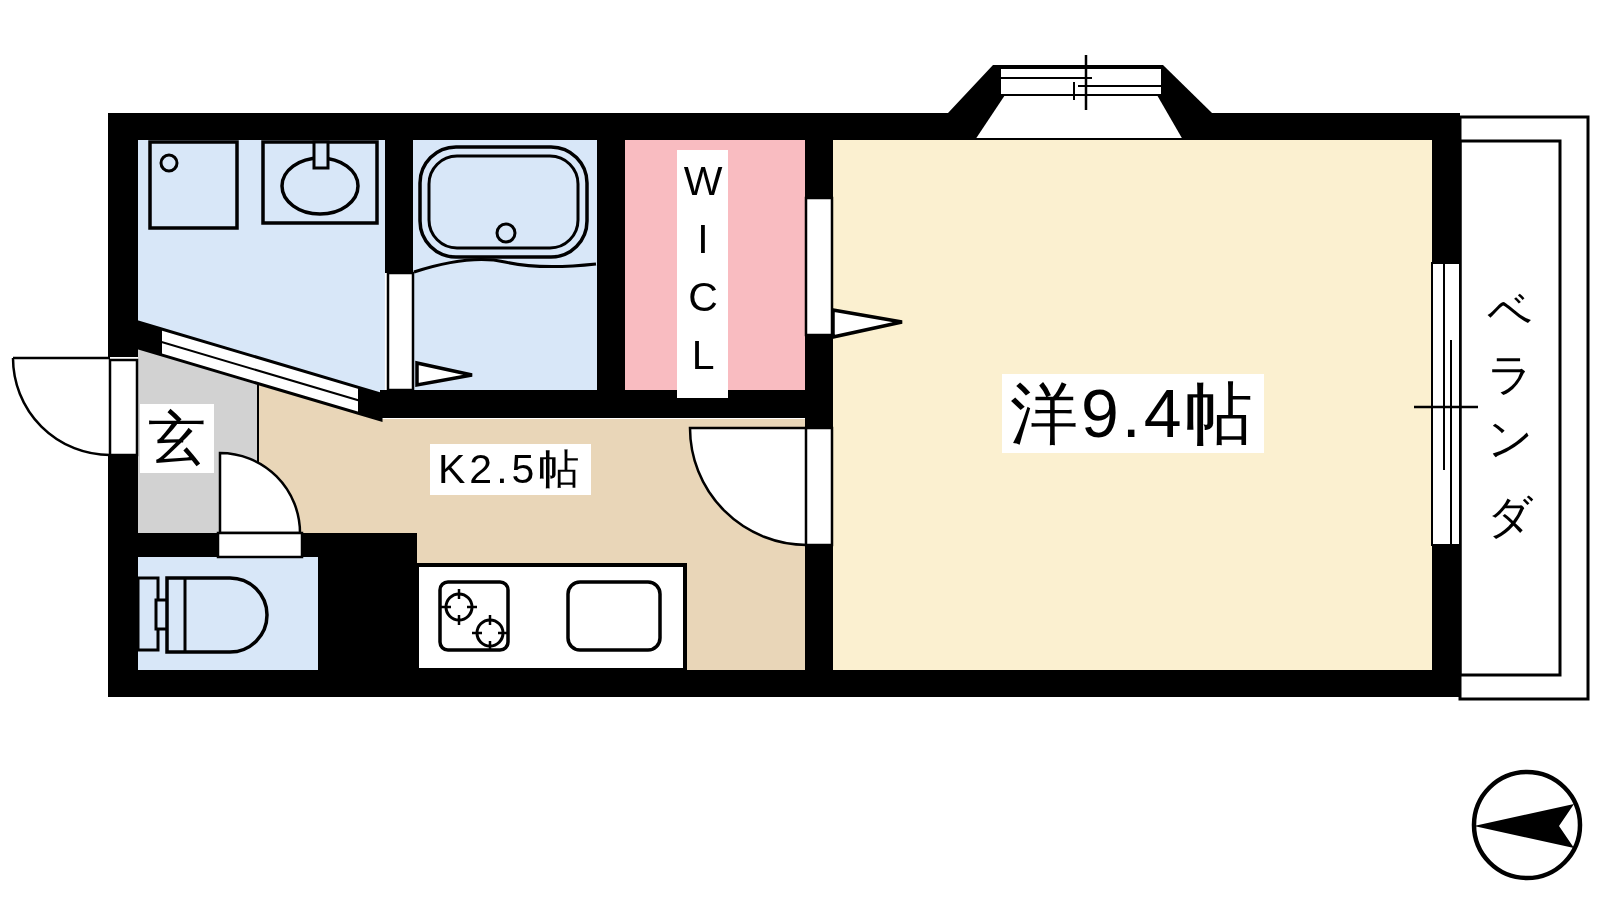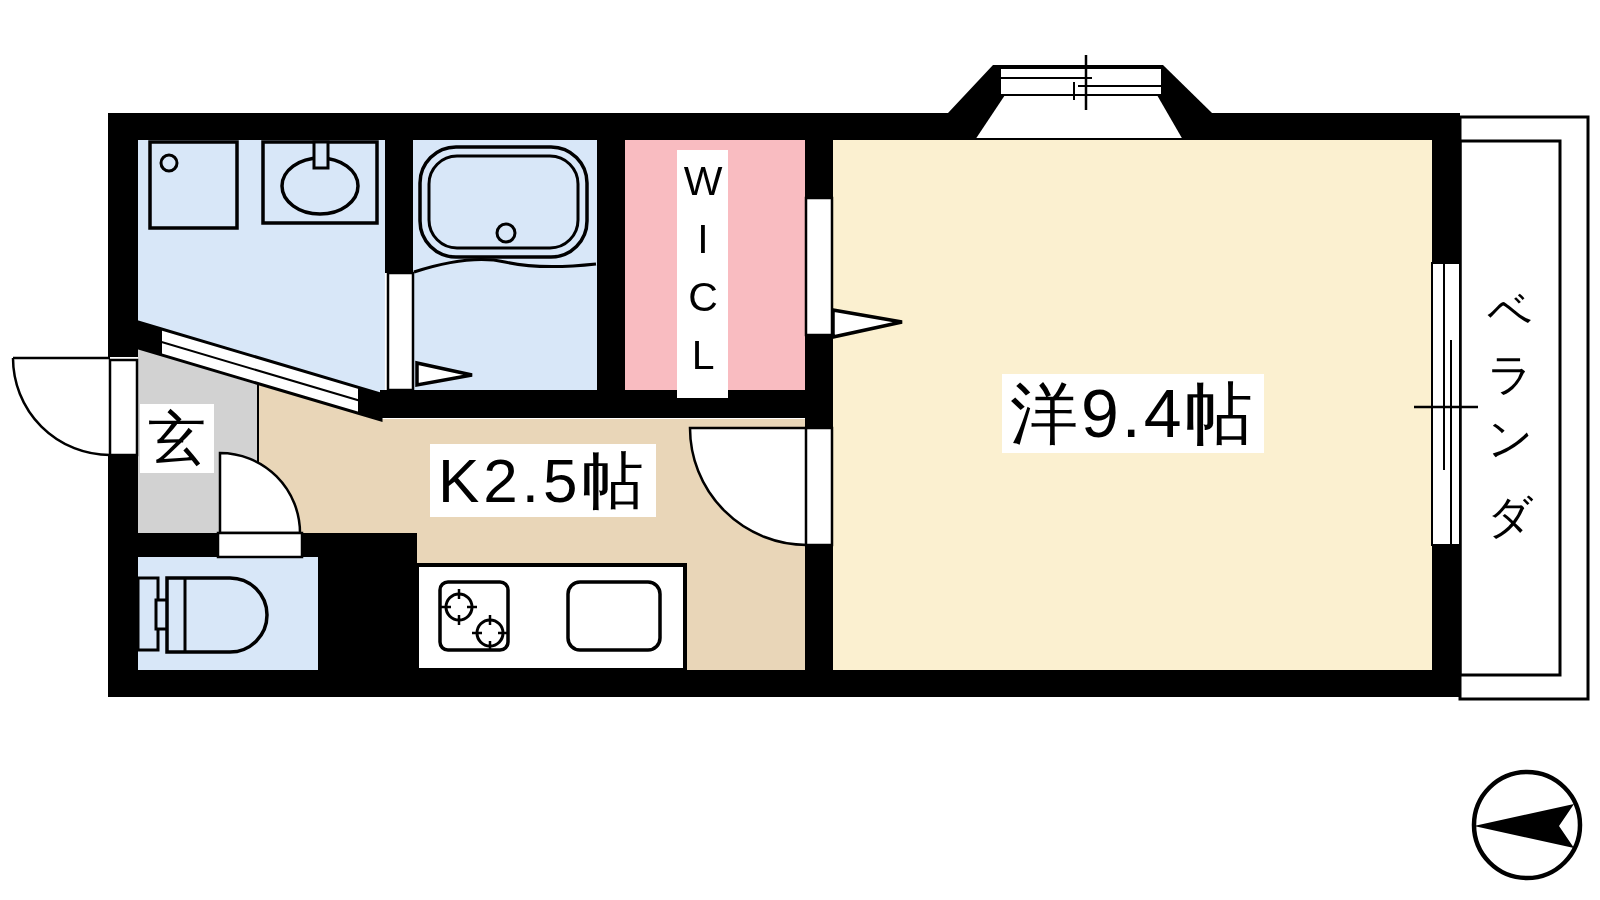--- a/index.html
+++ b/index.html
@@ -10,21 +10,21 @@
   .stage svg{position:absolute;left:0;top:0;}
   .room-label{
     position:absolute;background:#ffffff;color:#000;line-height:1.05;
     white-space:nowrap;display:flex;align-items:center;justify-content:center;
   }
   .h-label{padding:4px 8px;}
   .v-label{
     writing-mode:vertical-rl;text-orientation:upright;padding:8px 4px;
   }
   .lbl-genkan{left:140px;top:404px;font-size:58px;}
-  .lbl-kitchen{left:430px;top:444px;font-size:62px;letter-spacing:4px;}
+  .lbl-kitchen{left:430px;top:444px;font-size:41px;letter-spacing:4px;}
   .lbl-main{left:1002px;top:374px;font-size:68px;letter-spacing:3px;}
   .lbl-wicl{left:677px;top:150px;font-size:41px;letter-spacing:12px;}
   .lbl-veranda{left:1483px;top:253px;font-size:45px;letter-spacing:15px;}
 </style>
 </head>
 <body>
 
 <div class="stage">
 <svg width="1600" height="900" viewBox="0 0 1600 900">
 

